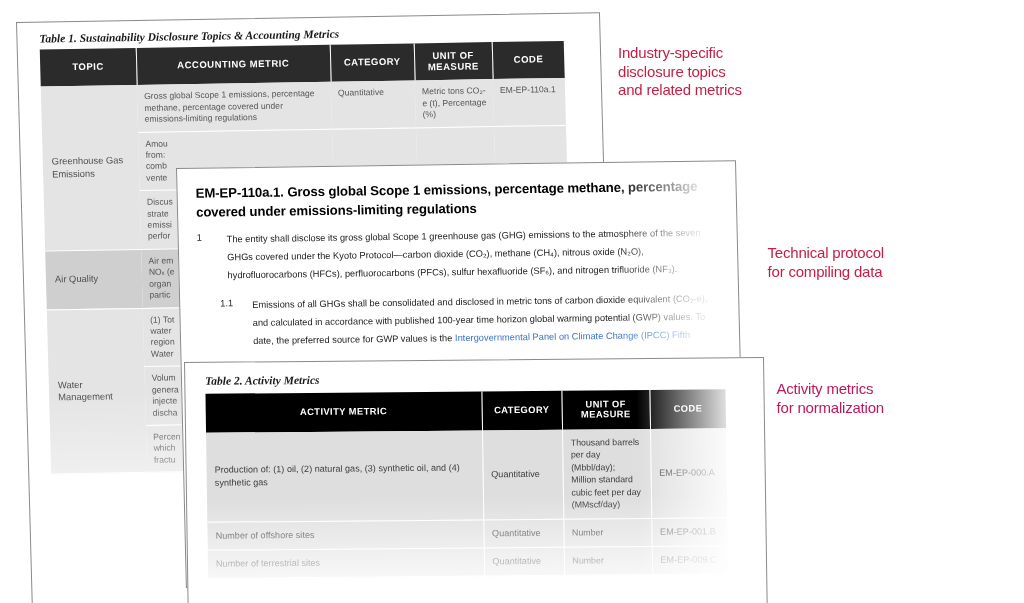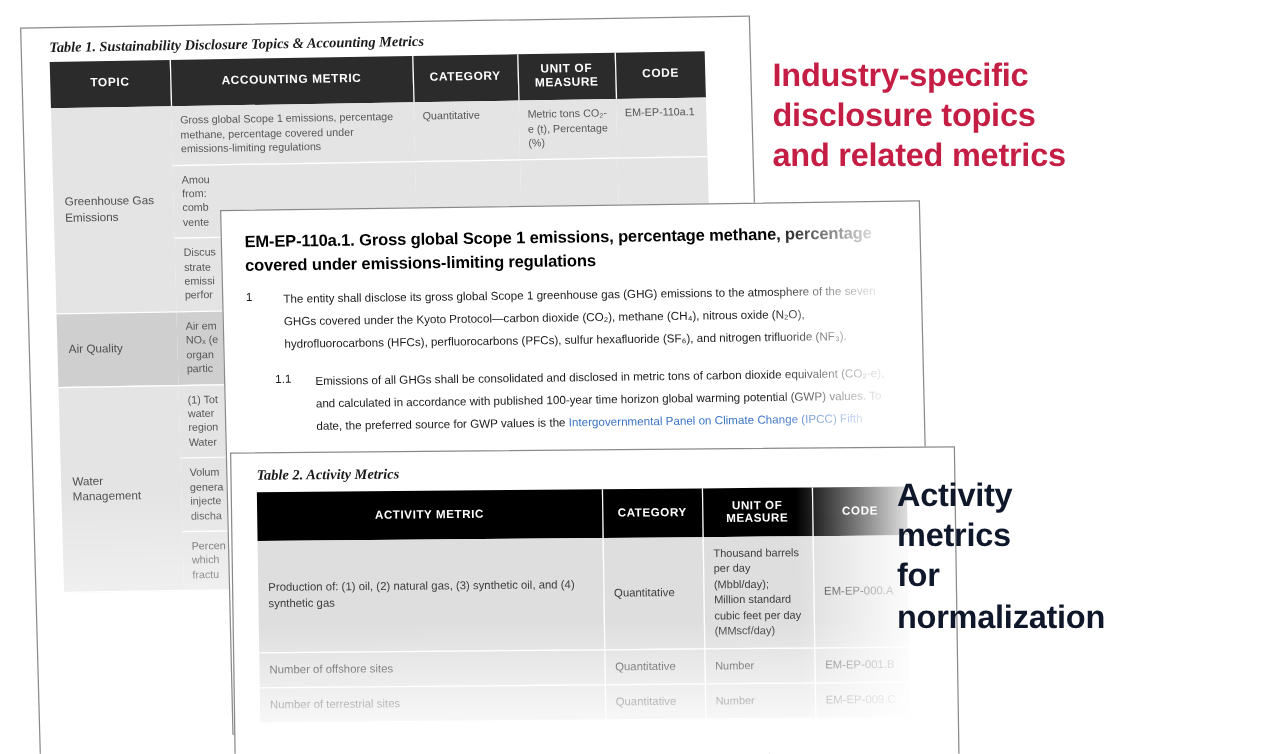--- a/index.html
+++ b/index.html
@@ -126,22 +126,22 @@
   #t2 td.unit{vertical-align:top;font-size:8.8px;line-height:1.42;}
   #t2 col.c2-metric{width:276px;}
   #t2 col.c2-cat{width:80px;}
   #t2 col.c2-unit{width:88px;}
   #t2 col.c2-code{width:76px;}
   .t2-cap{padding:12px 0 7px 20px;}
 
   
   .annot{
     position:absolute;
-    font-weight:bold;
-    font-size:26px;
+    font-weight:normal;
+    font-size:15px;
     line-height:1.24;
     letter-spacing:-.2px;
     white-space:pre-line;
   }
   #annot1{left:618px;top:44px;}
   #annot2{left:884px;top:244px;transform:translateX(-100%);text-align:left;}
   #annot3{left:884px;top:380px;transform:translateX(-100%);text-align:left;}
 </style>
 </head>
 <body>
@@ -281,15 +281,16 @@
             <td>Quantitative</td>
             <td class="unit">Number</td>
             <td>EM-EP-009.C</td>
           </tr>
         </tbody>
       </table>
     </div>
   </div>
 
   <div class="annot" id="annot1" style="color: rgb(196, 30, 69);">Industry-specific<br>disclosure topics<br>and related metrics</div>
-  <div class="annot" id="annot3" style="color: #0f172a;">Activity metrics<br>for normalization</div>
+  <div class="annot" id="annot2" style="color: rgb(196, 30, 69);">Technical protocol<br>for compiling data</div>
+  <div class="annot" id="annot3" style="color: #be185d;">Activity metrics<br>for normalization</div>
 
 </div>
 
 </body></html>

